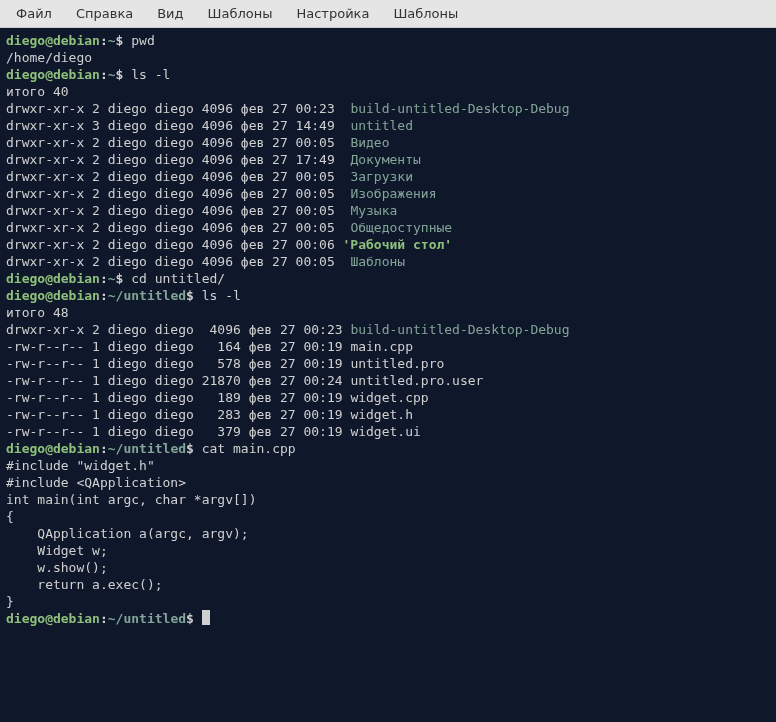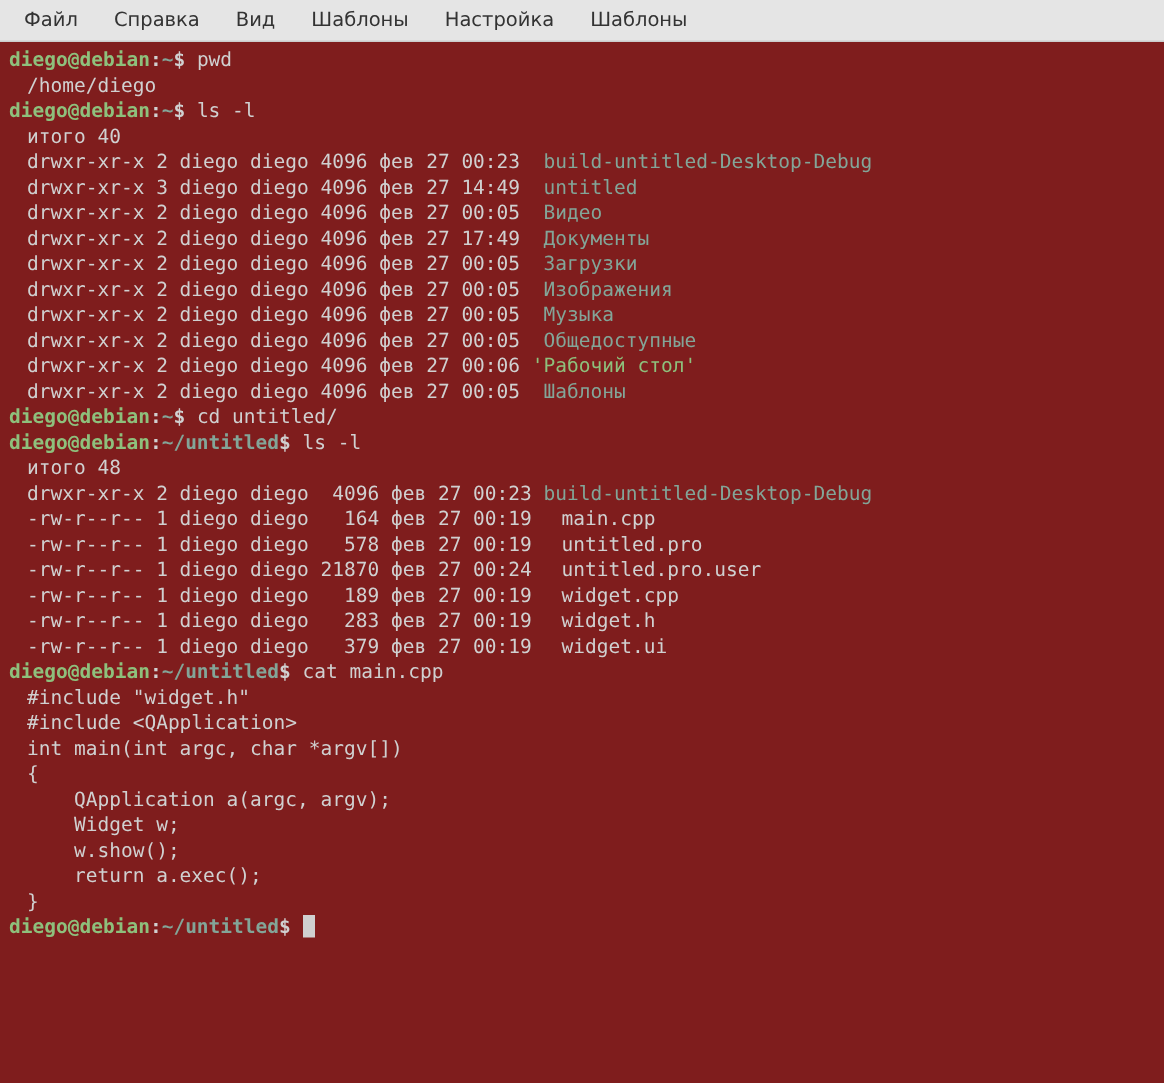--- a/index.html
+++ b/index.html
@@ -20,37 +20,37 @@
     border-bottom: 1px solid #ccc;
     font-family: "DejaVu Sans", Arial, sans-serif;
     font-size: 13px;
     color: #333;
   }
   .menu-item {
     padding: 4px 12px;
     cursor: default;
   }
   .terminal {
-    background: #7f1d1d;
+    background: #0f172a;
     color: #d0d0d0;
     padding: 4px 6px;
     line-height: 17px;
     white-space: pre;
     height: calc(722px - 28px);
     overflow: hidden;
   }
   .user { color: #8ec07c; font-weight: bold; }
   .host { color: #8ec07c; font-weight: bold; }
   .colon { color: #d0d0d0; font-weight: bold; }
   .path { color: #83a598; font-weight: bold; }
   .dollar { color: #d0d0d0; font-weight: bold; }
   .cmd { color: #d0d0d0; }
-  .out { color: #d0d0d0; margin-left: 12px; }
+  .out { color: #d0d0d0; }
   .dir { color: #83a598; font-weight: normal; }
-  .quoted { color: #8ec07c; font-weight: normal; }
+  .quoted { color: #8ec07c; font-weight: bold; }
   .cursor {
     display: inline-block;
     width: 8px;
     height: 15px;
     background: #d0d0d0;
     vertical-align: text-bottom;
     margin-bottom: 1px;
   }
   .line { display: block; }
 </style>

